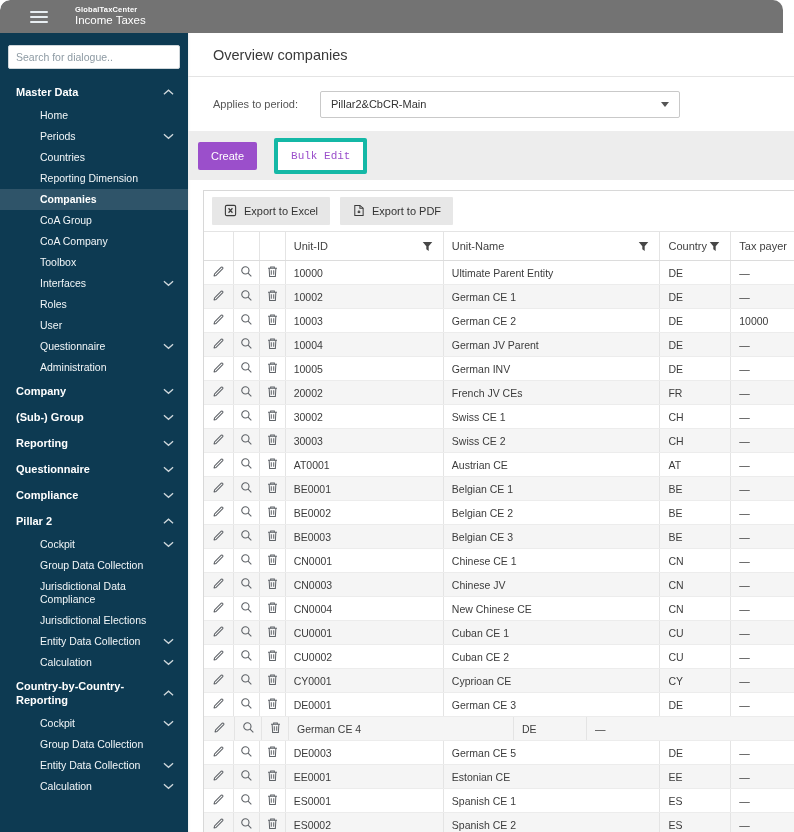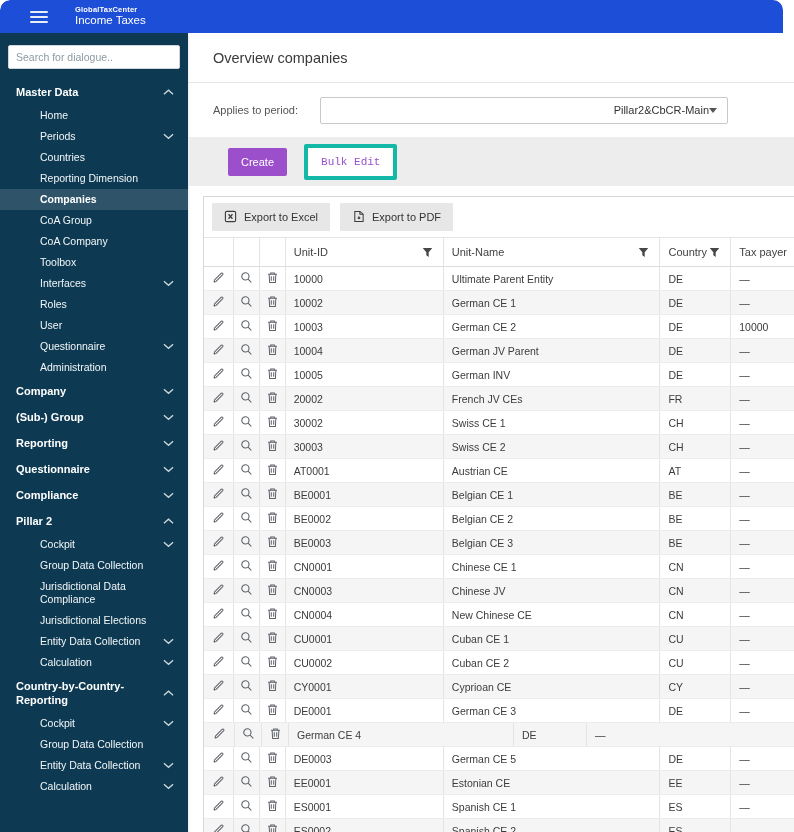--- a/index.html
+++ b/index.html
@@ -1,49 +1,49 @@
 <!DOCTYPE html>
 <html><head>
 <meta charset="utf-8">
 <style>
   * { box-sizing: border-box; margin: 0; padding: 0; }
   html,body { background:#ffffff; }
   body { font-family: "Liberation Sans", sans-serif; width:794px; height:832px; overflow:hidden; }
   .app { position:relative; width:794px; height:832px; overflow:hidden; border-radius:10px 10px 0 0; background:#fff; }
 
   
-  .topbar { position:absolute; top:0; left:0; right:11px; height:33px; background:#1d4ed8; display:flex; align-items:center; border-radius:10px 10px 0 0; }
+  .topbar { position:absolute; top:0; left:0; right:11px; height:33px; background:#737373; display:flex; align-items:center; border-radius:10px 10px 0 0; }
   .hamburger { margin-left:30px; width:18px; cursor:pointer; }
   .hamburger span { display:block; height:2px; background:#e8eef2; margin:3px 0; border-radius:1px; }
   .brand { margin-left:27px; color:#fff; line-height:1.15; }
   .brand .small { font-size:7.5px; font-weight:bold; letter-spacing:.2px; }
   .brand .large { font-size:11.5px; }
 
   
   .sidebar { position:absolute; top:33px; left:0; width:188px; bottom:0; background:#0d3a52; overflow:hidden; }
   .search-wrap { margin:12px 8px 10px 8px; }
   .search-wrap input { width:100%; height:24px; border:1px solid #cfd6da; border-radius:2px; font-size:10.5px; padding:0 7px; color:#333; outline:none; font-family:inherit; }
   .search-wrap input::placeholder { color:#8d9aa3; }
   .sec-header { display:flex; align-items:center; padding:6px 14px 6px 16px; color:#fff; font-size:11px; font-weight:bold; cursor:pointer; }
   .sec-header .lbl { flex:1; line-height:14px; }
   .sec-item { display:flex; align-items:center; padding:4px 14px 4px 40px; color:#f2f6f8; font-size:10.5px; cursor:pointer; }
   .sec-item .lbl { flex:1; line-height:13px; }
   .sec-item.selected { background:#2f5469; font-weight:bold; color:#fff; }
   .chev { color:#cfd8dc; display:flex; align-items:center; }
 
   
   .main { position:absolute; top:33px; left:188px; right:0; bottom:0; background:#fff; overflow:hidden; box-shadow:inset 2px 0 3px -2px rgba(0,0,0,.15); }
-  .title-bar { height:50px; display:flex; align-items:center; padding-left:25px; border-bottom:1px solid #e4e4e4; }
+  .title-bar { height:44px; display:flex; align-items:center; padding-left:25px; border-bottom:1px solid #e4e4e4; }
   .title-bar h1 { font-size:14.5px; font-weight:normal; color:#3a3a3a; }
   .period-row { height:54px; display:flex; align-items:center; padding-left:25px; }
   .period-label { font-size:11px; color:#555; margin-right:22px; }
-  .select-box { width:408px; height:27px; border:1px solid #c9c9c9; border-radius:2px; display:flex; align-items:center; padding:0 10px; cursor:pointer; background:#fff;text-align:right; }
+  .select-box { width:360px; height:27px; border:1px solid #c9c9c9; border-radius:2px; display:flex; align-items:center; padding:0 10px; cursor:pointer; background:#fff; }
   .select-box .val { flex:1; font-size:11px; color:#333; }
   .caret { width:0; height:0; border-left:4.5px solid transparent; border-right:4.5px solid transparent; border-top:5.5px solid #555; }
-  .action-strip { height:49px; background:#ededed; display:flex; align-items:center; padding-left:40px; gap:17px; }
+  .action-strip { height:49px; background:#ededed; display:flex; align-items:center; padding-left:10px; gap:17px; }
   .btn-create { background:#9b4fcb; color:#fff; border:none; font-size:11px; padding:8px 13px; border-radius:2px; cursor:pointer; font-family:inherit; }
   .btn-bulk { background:#fff; color:#9b4fcb; border:4px solid #14b8a6; font-size:11px; padding:8px 13px; border-radius:2px; cursor:pointer; font-family:Liberation Mono, monospace; }
 
   
   .table-wrap { margin:10px 0 0 15px; width:690px; border:1px solid #d8d8d8; background:#fff; }
   .export-bar { padding:6px 8px; display:flex; gap:10px; }
   .btn-export { display:flex; align-items:center; gap:7px; background:#e7e7e7; border:none; font-size:11px; color:#333; padding:6px 12px; height:28px; border-radius:1px; cursor:pointer; font-family:inherit; }
   .grid { width:683px; font-size:10.5px; color:#3c3c3c; }
   .thead { display:flex; height:30px; border-top:1px solid #e4e4e4; border-bottom:1px solid #dcdcdc; align-items:center; color:#424242; font-size:11px; }
   .trow { display:flex; height:24px; align-items:center; border-bottom:1px solid #ececec; }

